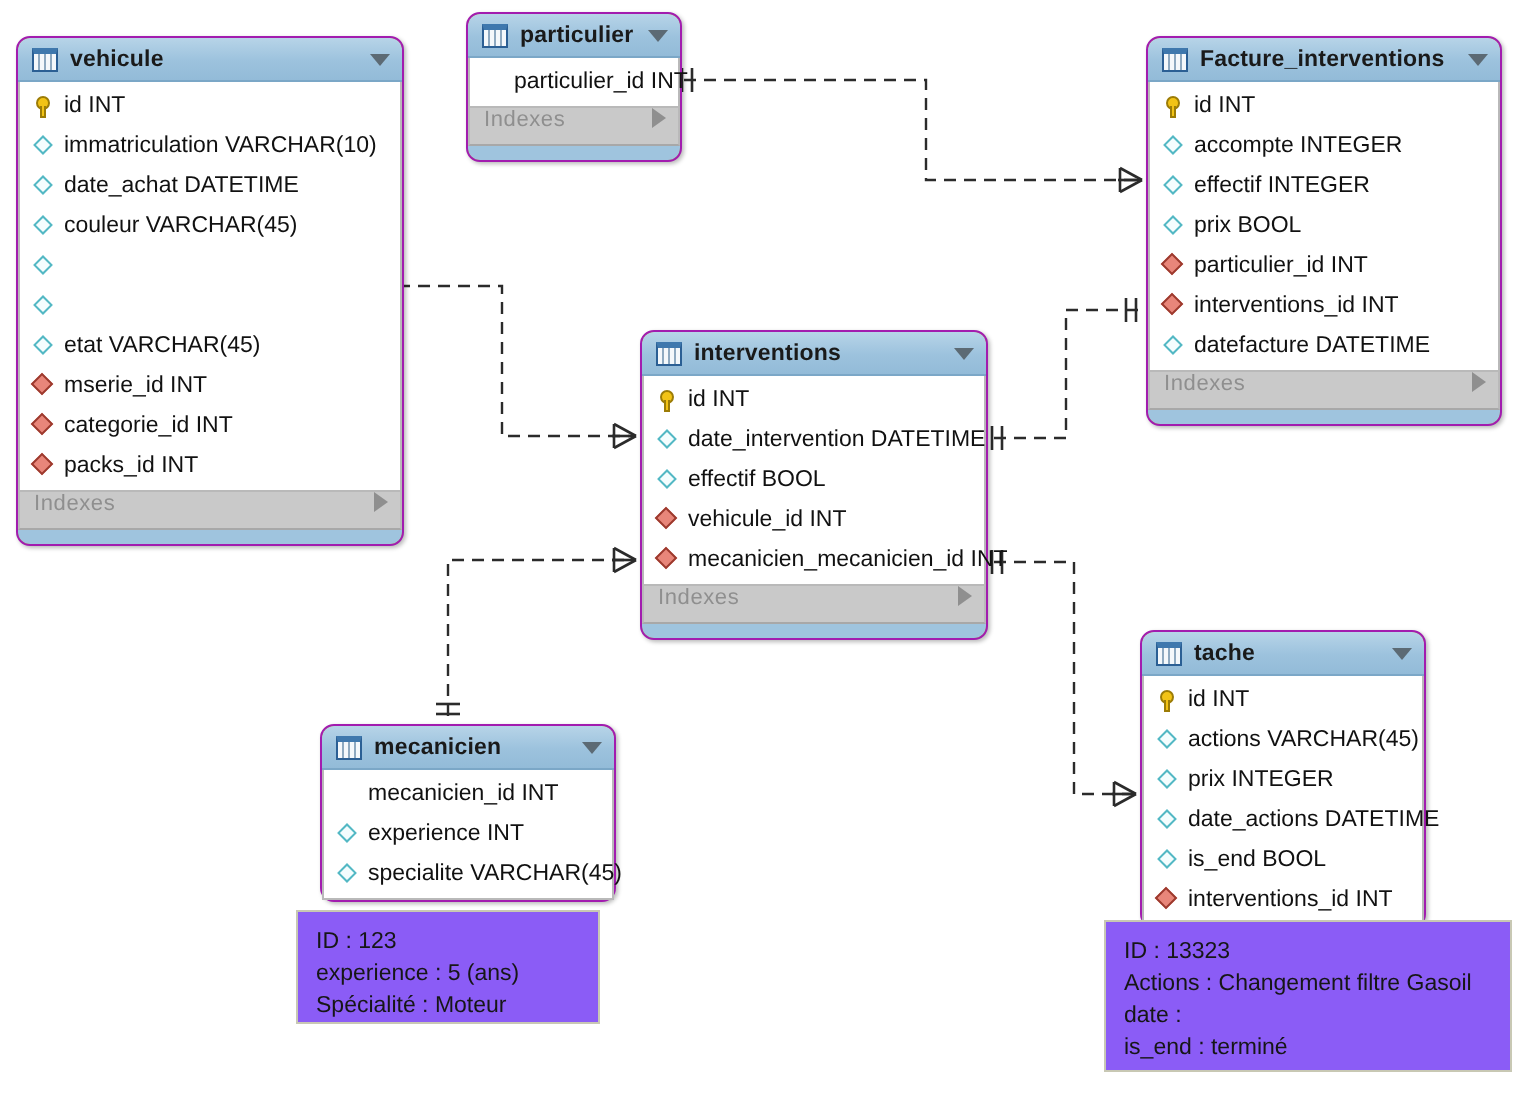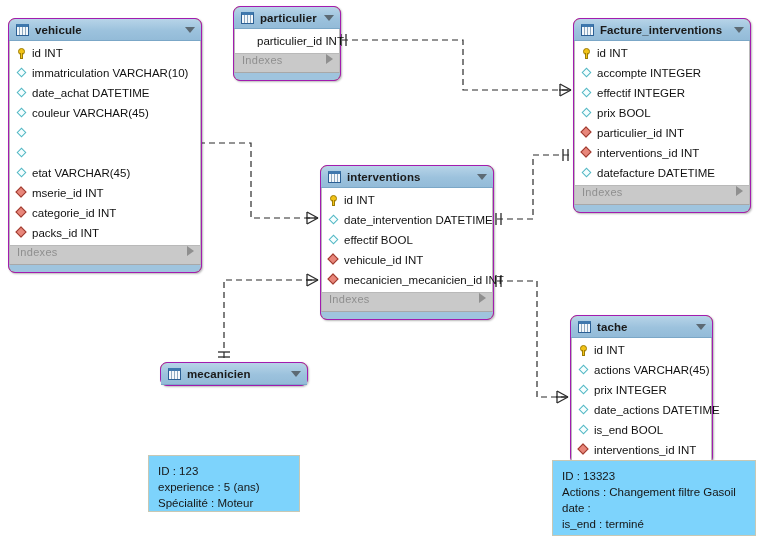--- a/index.html
+++ b/index.html
@@ -176,21 +176,21 @@
     height: 7px;
     background: #9fc4de;
     border-bottom-left-radius: 6px;
     border-bottom-right-radius: 6px;
   }
 
   
   .note {
     position: absolute;
     box-sizing: border-box;
-    background: #7dd3fc;
+    background: #8b5cf6;
     border: 1px solid #c8c8b4;
     padding: 7px 9px 7px 9px;
     font-size: 11.5px;
     color: #161616;
     line-height: 16px;
     white-space: pre-line;
   }
 </style>
 </head>
 <body>
@@ -418,20 +418,34 @@
           <span class="tbl-foot-lbl">Indexes</span>
           <span class="tbl-foot-arrow"></span>
         </div>
         <div class="tbl-bottom"></div>
       </div>
       <div class="tbl" style="left: 150px; top: 362px; width: 148px; margin-left: 10px;">
         <div class="tbl-hdr">
           <span class="tbl-icon"></span>
           <span class="tbl-title">mecanicien</span>
           <span class="tbl-caret"></span>
+        </div>
+        <div class="tbl-body">
+          <div class="col">
+            <span class="col-ic ic-none"></span>
+            <span>mecanicien_id INT</span>
+          </div>
+          <div class="col">
+            <span class="col-ic ic-col"></span>
+            <span>experience INT</span>
+          </div>
+          <div class="col">
+            <span class="col-ic ic-col"></span>
+            <span>specialite VARCHAR(45)</span>
+          </div>
         </div>
       </div>
       <div class="tbl" style="left: 570px; top: 315px; width: 143px;">
         <div class="tbl-hdr">
           <span class="tbl-icon"></span>
           <span class="tbl-title">tache</span>
           <span class="tbl-caret"></span>
         </div>
         <div class="tbl-body">
           <div class="col">

